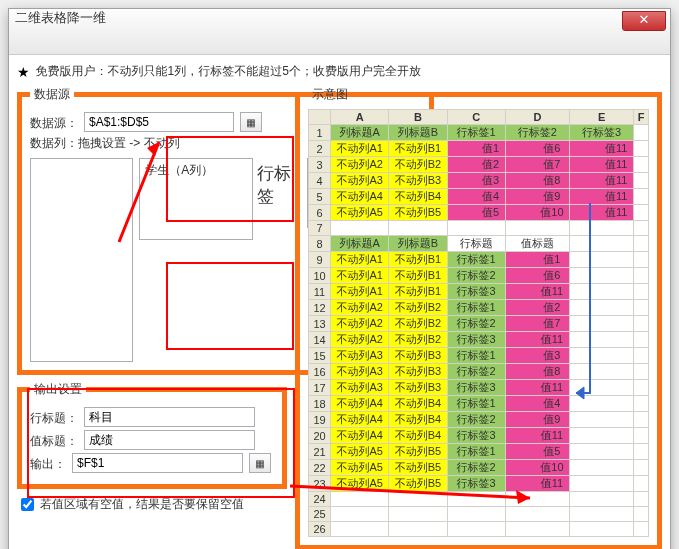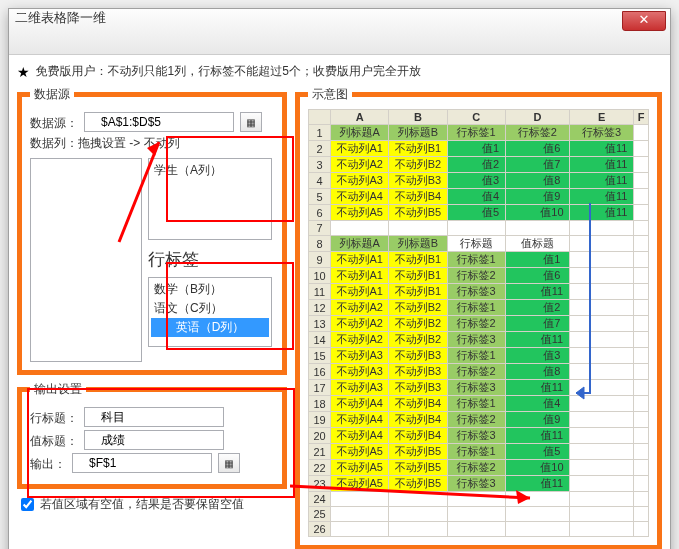--- a/index.html
+++ b/index.html
@@ -11,43 +11,43 @@
 .content { padding: 8px; font-size: 12px; color: #333; }
 .notice-row { display: flex; align-items: center; gap: 6px; margin-bottom: 6px; }
 .star { color: #000; font-size: 14px; }
 .main-layout { display: flex; gap: 8px; position: relative; }
 .left-col { width: 270px; }
 .right-col { flex: 1; }
 fieldset { border: 5px solid #f97316; margin: 0 0 6px 0; padding: 6px 8px 8px; }
 legend { font-size: 12px; padding: 0 4px; }
 .row { display: flex; align-items: flex-end; gap: 6px; margin: 3px 0; }
 .label { white-space: nowrap; }
-input[type=text] { border: 1px solid #abadb3; height: 20px; padding: 0 16px; font-size: 12px; background: #fff; }
+input[type=text] { border: 1px solid #abadb3; height: 20px; padding: 0 4px; font-size: 12px; background: #fff; }
 .ref-btn { width: 22px; height: 20px; border: 1px solid #abadb3; background: linear-gradient(#fdfdfd,#e8e8e8); cursor: pointer; display: inline-flex; align-items: center; justify-content: center; font-size: 10px; }
 .list-boxes { display: flex; gap: 6px; margin-top: 6px; }
 .listbox { border: 1px solid #abadb3; background: #fff; height: 204px; padding: 2px; font-size: 12px; overflow: hidden; }
 .listbox.left { width: 112px; }
-.listbox-stack { display: flex; flex-direction: column; gap: 4px; }
+.listbox-stack { display: flex; gap: 4px; }
 .listbox.small { height: 82px; width: 124px; }
 .listbox.small2 { height: 70px; width: 124px; }
 .lb-item { padding: 1px 3px; white-space: nowrap; }
 .lb-item.sel { background: #3399ff; color: #fff; text-align: center; }
 .sub-label { font-size: 17px; margin: 4px 0 2px; }
-.output-fs .row input { width: 140px; }
+.output-fs .row input { width: 171px; }
 .checkbox-row { display: flex; align-items: center; gap: 3px; margin: 6px 0 4px; }
 .button-row { display: flex; gap: 10px; justify-content: flex-end; padding: 4px 8px 8px; }
 .btn { width: 80px; height: 24px; border: 1px solid #888; background: linear-gradient(#fdfdfd,#e0e0e0); font-size: 12px; cursor: pointer; }
 
 .grid { border-collapse: collapse; font-size: 11px; width: 100%; }
 .grid td, .grid th { border: 1px solid #d4d0c8; padding: 0 3px; height: 15px; text-align: center; white-space: nowrap; background: #fff; }
 .grid .rowhdr { background: #ece9d8; width: 22px; }
 .grid .colhdr { background: #ece9d8; }
 .grid .yel { background: #ffff00; }
 .grid .grn { background: #99cc66; }
-.grid .pch { background: #22c55e; padding-left: 32px; }
+.grid .pch { background: #ec4899; padding-left: 32px; }
 .preview-wrap { position: relative; }
 .arrow-blue { position: absolute; stroke: #3366cc; fill: #3366cc; }
 .redbox { position: absolute; border: 2px solid #ff0000; pointer-events: none; }
 .redarrow { position: absolute; pointer-events: none; }
 </style>
 </head>
 <body>
 
 <div class="window">
   <div class="titlebar">

